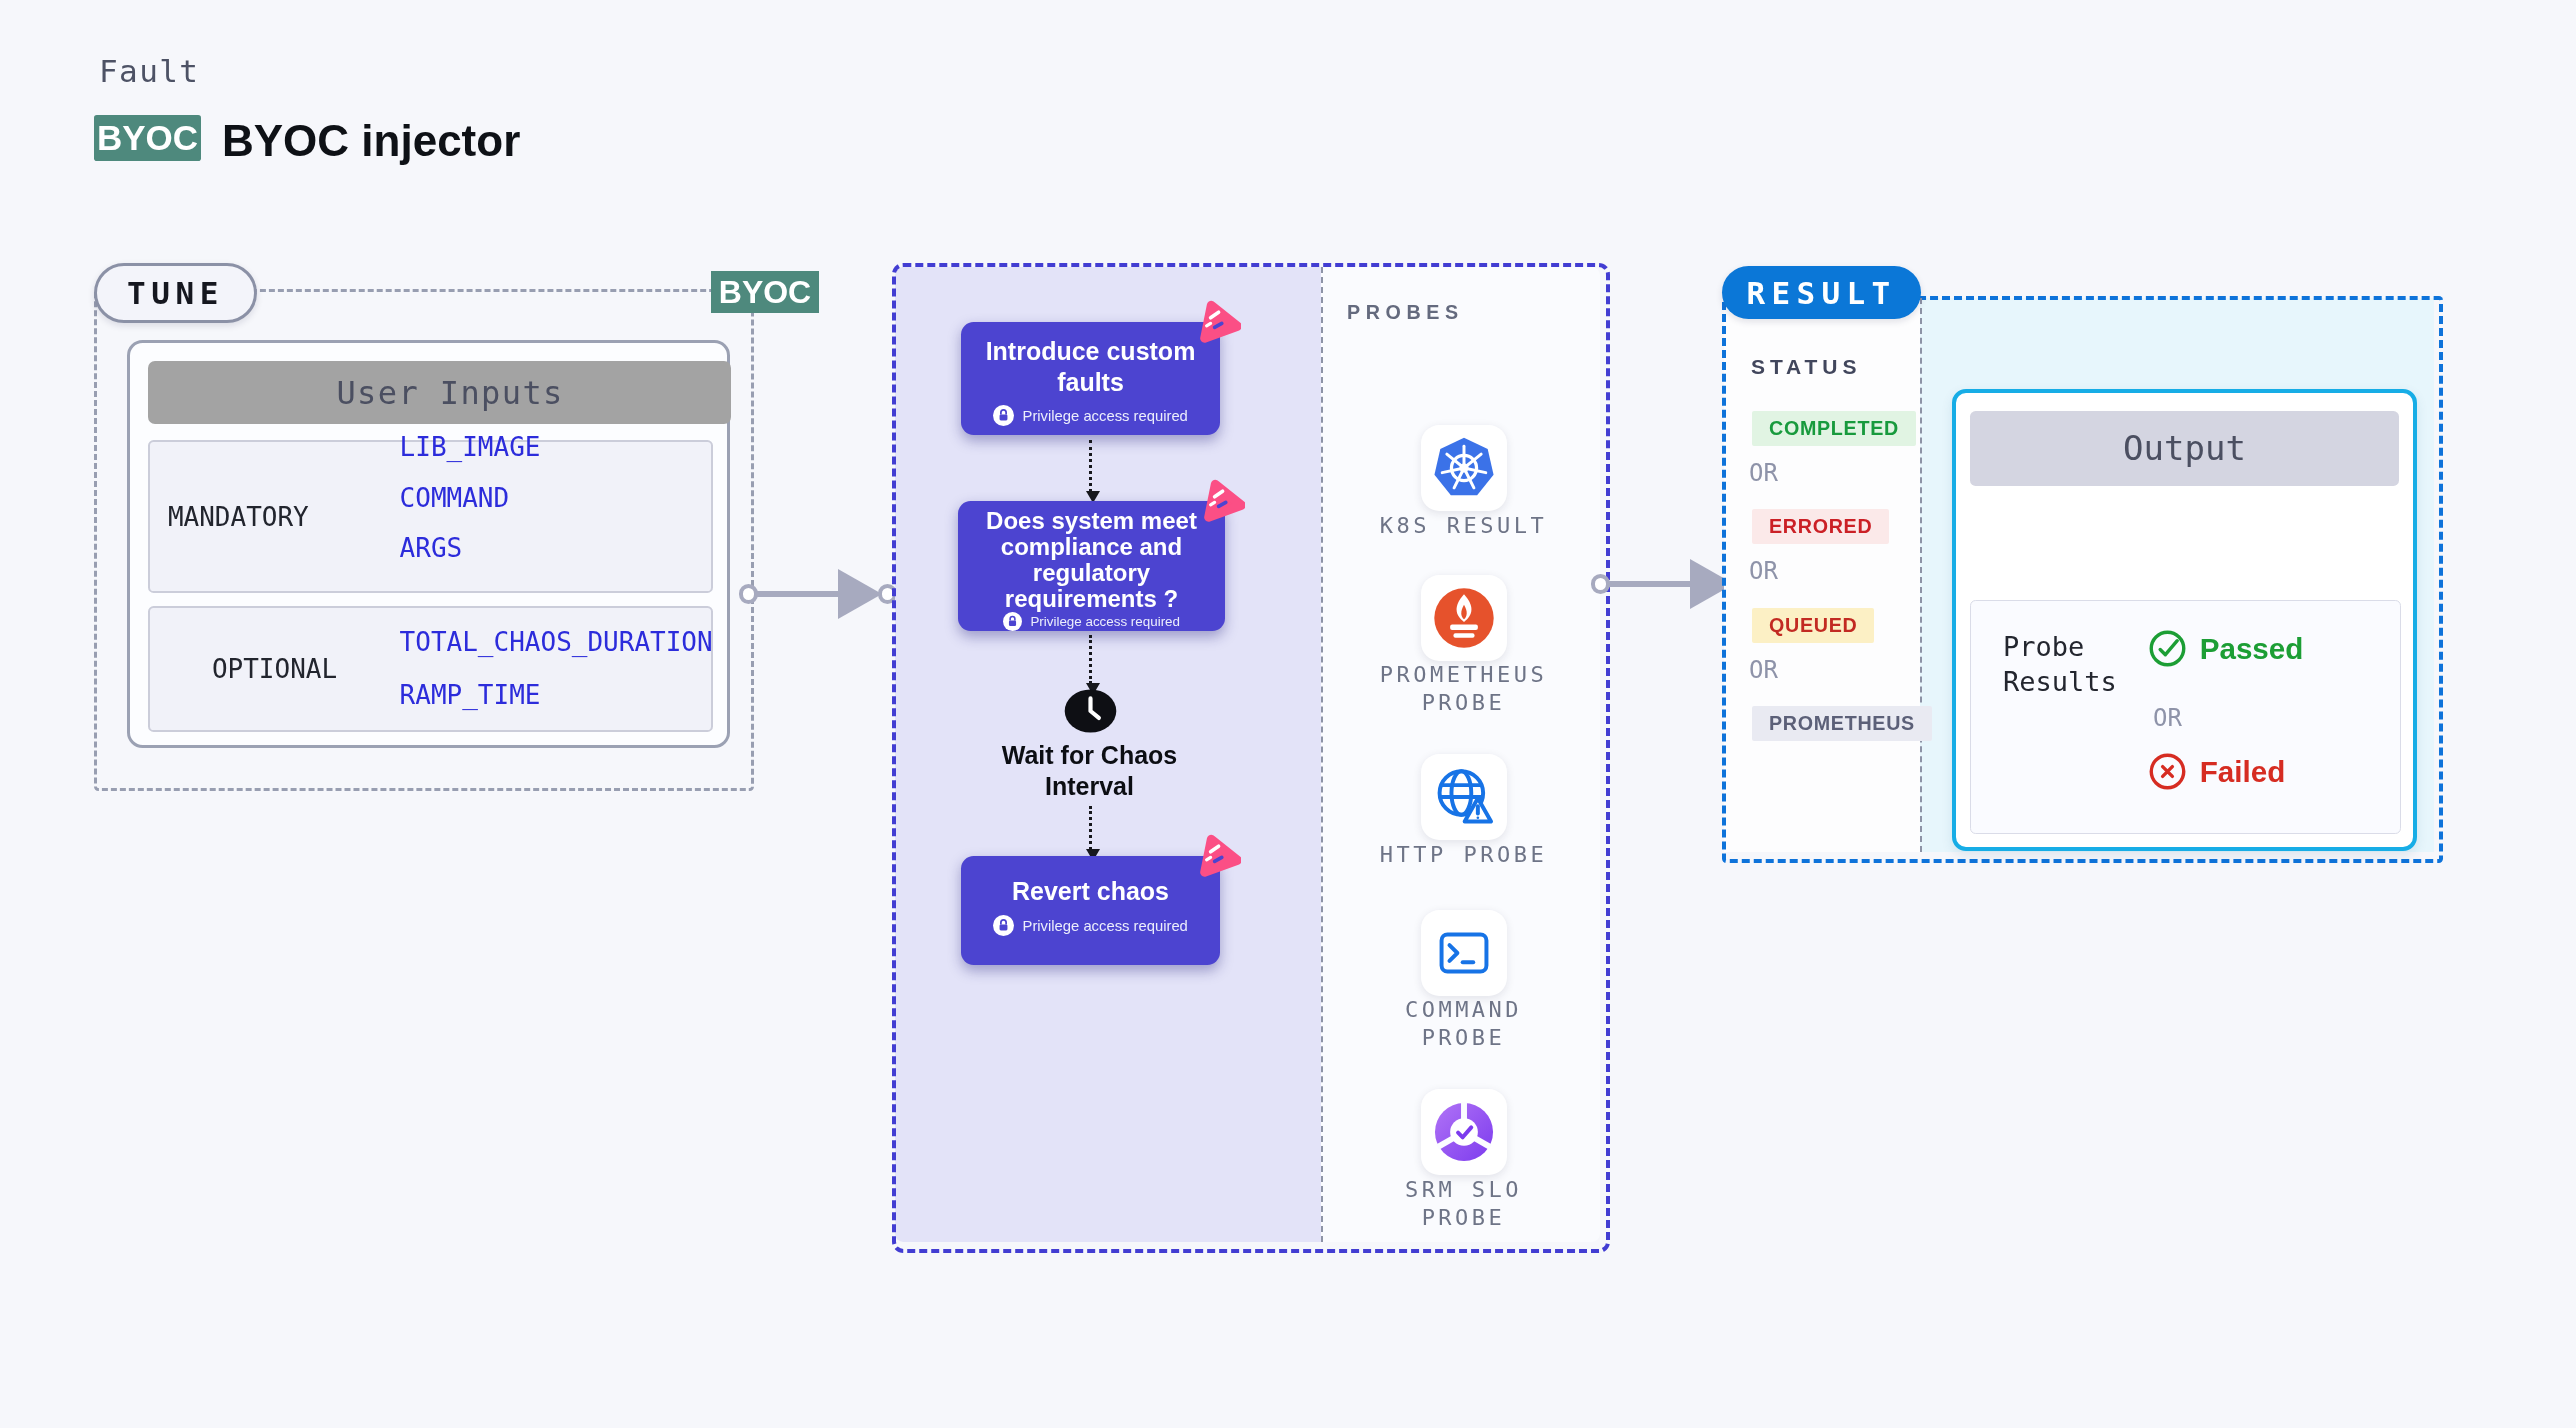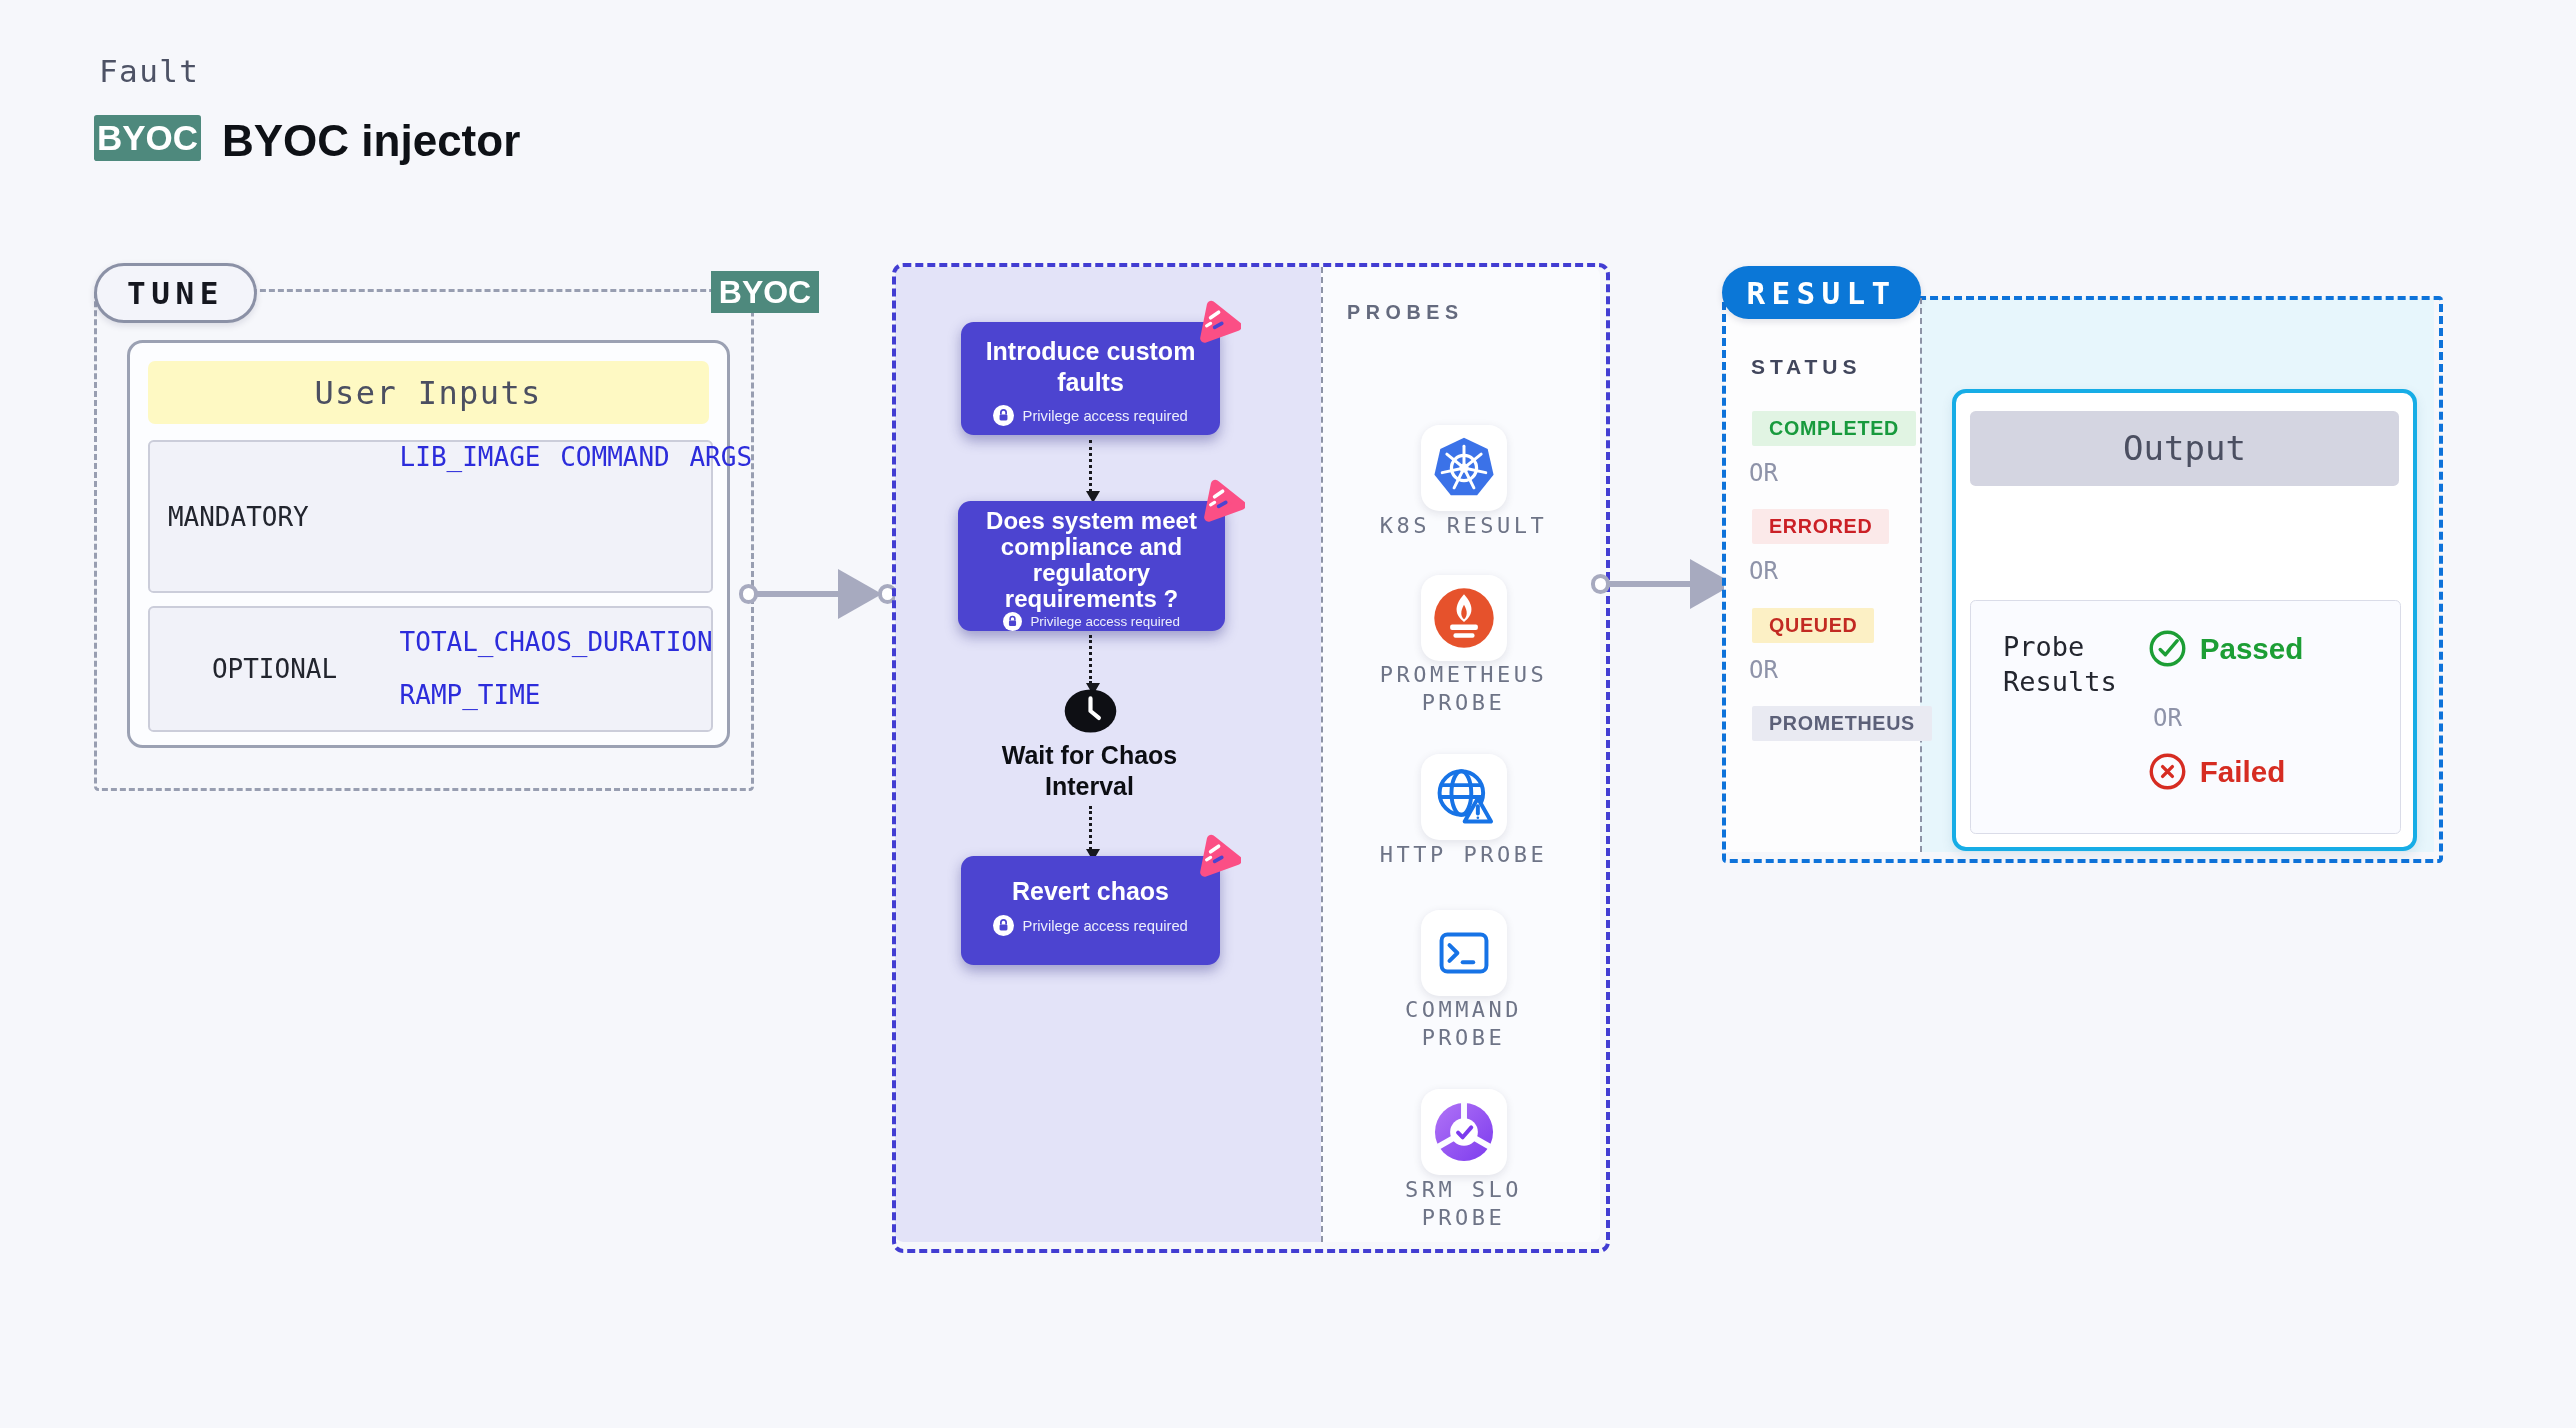--- a/index.html
+++ b/index.html
@@ -22,22 +22,22 @@
   .pill-result{background:#0b77d7;color:#fff;font-size:31px;letter-spacing:6.3px;}
 
   
   .frame-gray{border:3.5px dashed #989eb1;}
   .frame-indigo{border:4.2px dashed #423dd2;border-radius:11.3px;}
   .frame-blue{border:4.2px dashed #0e73da;border-radius:4.2px;}
   .vdash-gray{border-left:2.8px dashed #8d93a6;}
 
   
   .tcard{background:#fcfdff;border:3.5px solid #9ba1b3;border-radius:15.5px;}
-  .tband{background:#fef9c3;border-radius:7px;display:flex;align-items:center;justify-content:center;
-         font-size:32px;color:#4b4f61;letter-spacing:1.4px;}
+  .tband{background:#a3a3a3;border-radius:7px;display:flex;align-items:center;justify-content:center;
+         font-size:32px;color:#4b4f61;letter-spacing:1.4px;padding-left:22px;}
   .trow{background:#f1f2f9;border:2.1px solid #cbcdda;border-radius:5.6px;}
   .tkey{font-size:26px;color:#22252e;}
   .tval{font-size:26px;color:#2c2cdb;line-height:31px;}
 
   
   .corner-tag{background:#4e897d;color:#fff;font-weight:bold;font-size:32px;
               display:flex;align-items:center;justify-content:center;}
 
   
   .lavender{background:#e3e3f8;}
@@ -95,21 +95,21 @@
 
   <div class="abs frame-gray" style="left:94px;top:289px;width:654px;height:496px;border-radius:4.2px;"></div>
   <div class="abs pill pill-tune mono" style="left:94px;top:263px;width:157px;height:54px;">TUNE</div>
   <div class="abs corner-tag" style="left:711px;top:271px;width:108px;height:42px;">BYOC</div>
 
   <div class="abs tcard" style="left:127px;top:340px;width:597px;height:402px;">
     <div class="abs tband mono" style="left:17.6px;top:18.3px;width:561px;height:63px;">User Inputs</div>
 
     <div class="abs trow" style="left:17.6px;top:97px;width:561px;height:149px;">
       <div class="abs tkey mono" style="left:18.3px;top:0;height:149px;display:flex;align-items:center;">MANDATORY</div>
-      <div class="abs" style="left:250px;top:0;height:112px;display:flex;flex-direction:row;justify-content:center;gap:19.7px;">
+      <div class="abs" style="left:250px;top:0;height:112px;display:flex;flex-direction:column;justify-content:center;gap:19.7px;">
         <div class="tval mono">LIB_IMAGE</div>
         <div class="tval mono">COMMAND</div>
         <div class="tval mono">ARGS</div>
       </div>
     </div>
 
     <div class="abs trow" style="left:17.6px;top:263px;width:561px;height:122px;">
       <div class="abs tkey mono" style="left:18.3px;top:0;height:122px;display:flex;align-items:center;margin-left:44px;">OPTIONAL</div>
       <div class="abs" style="left:250px;top:0;height:122px;display:flex;flex-direction:column;justify-content:center;gap:22px;">
         <div class="tval mono">TOTAL_CHAOS_DURATION</div>

